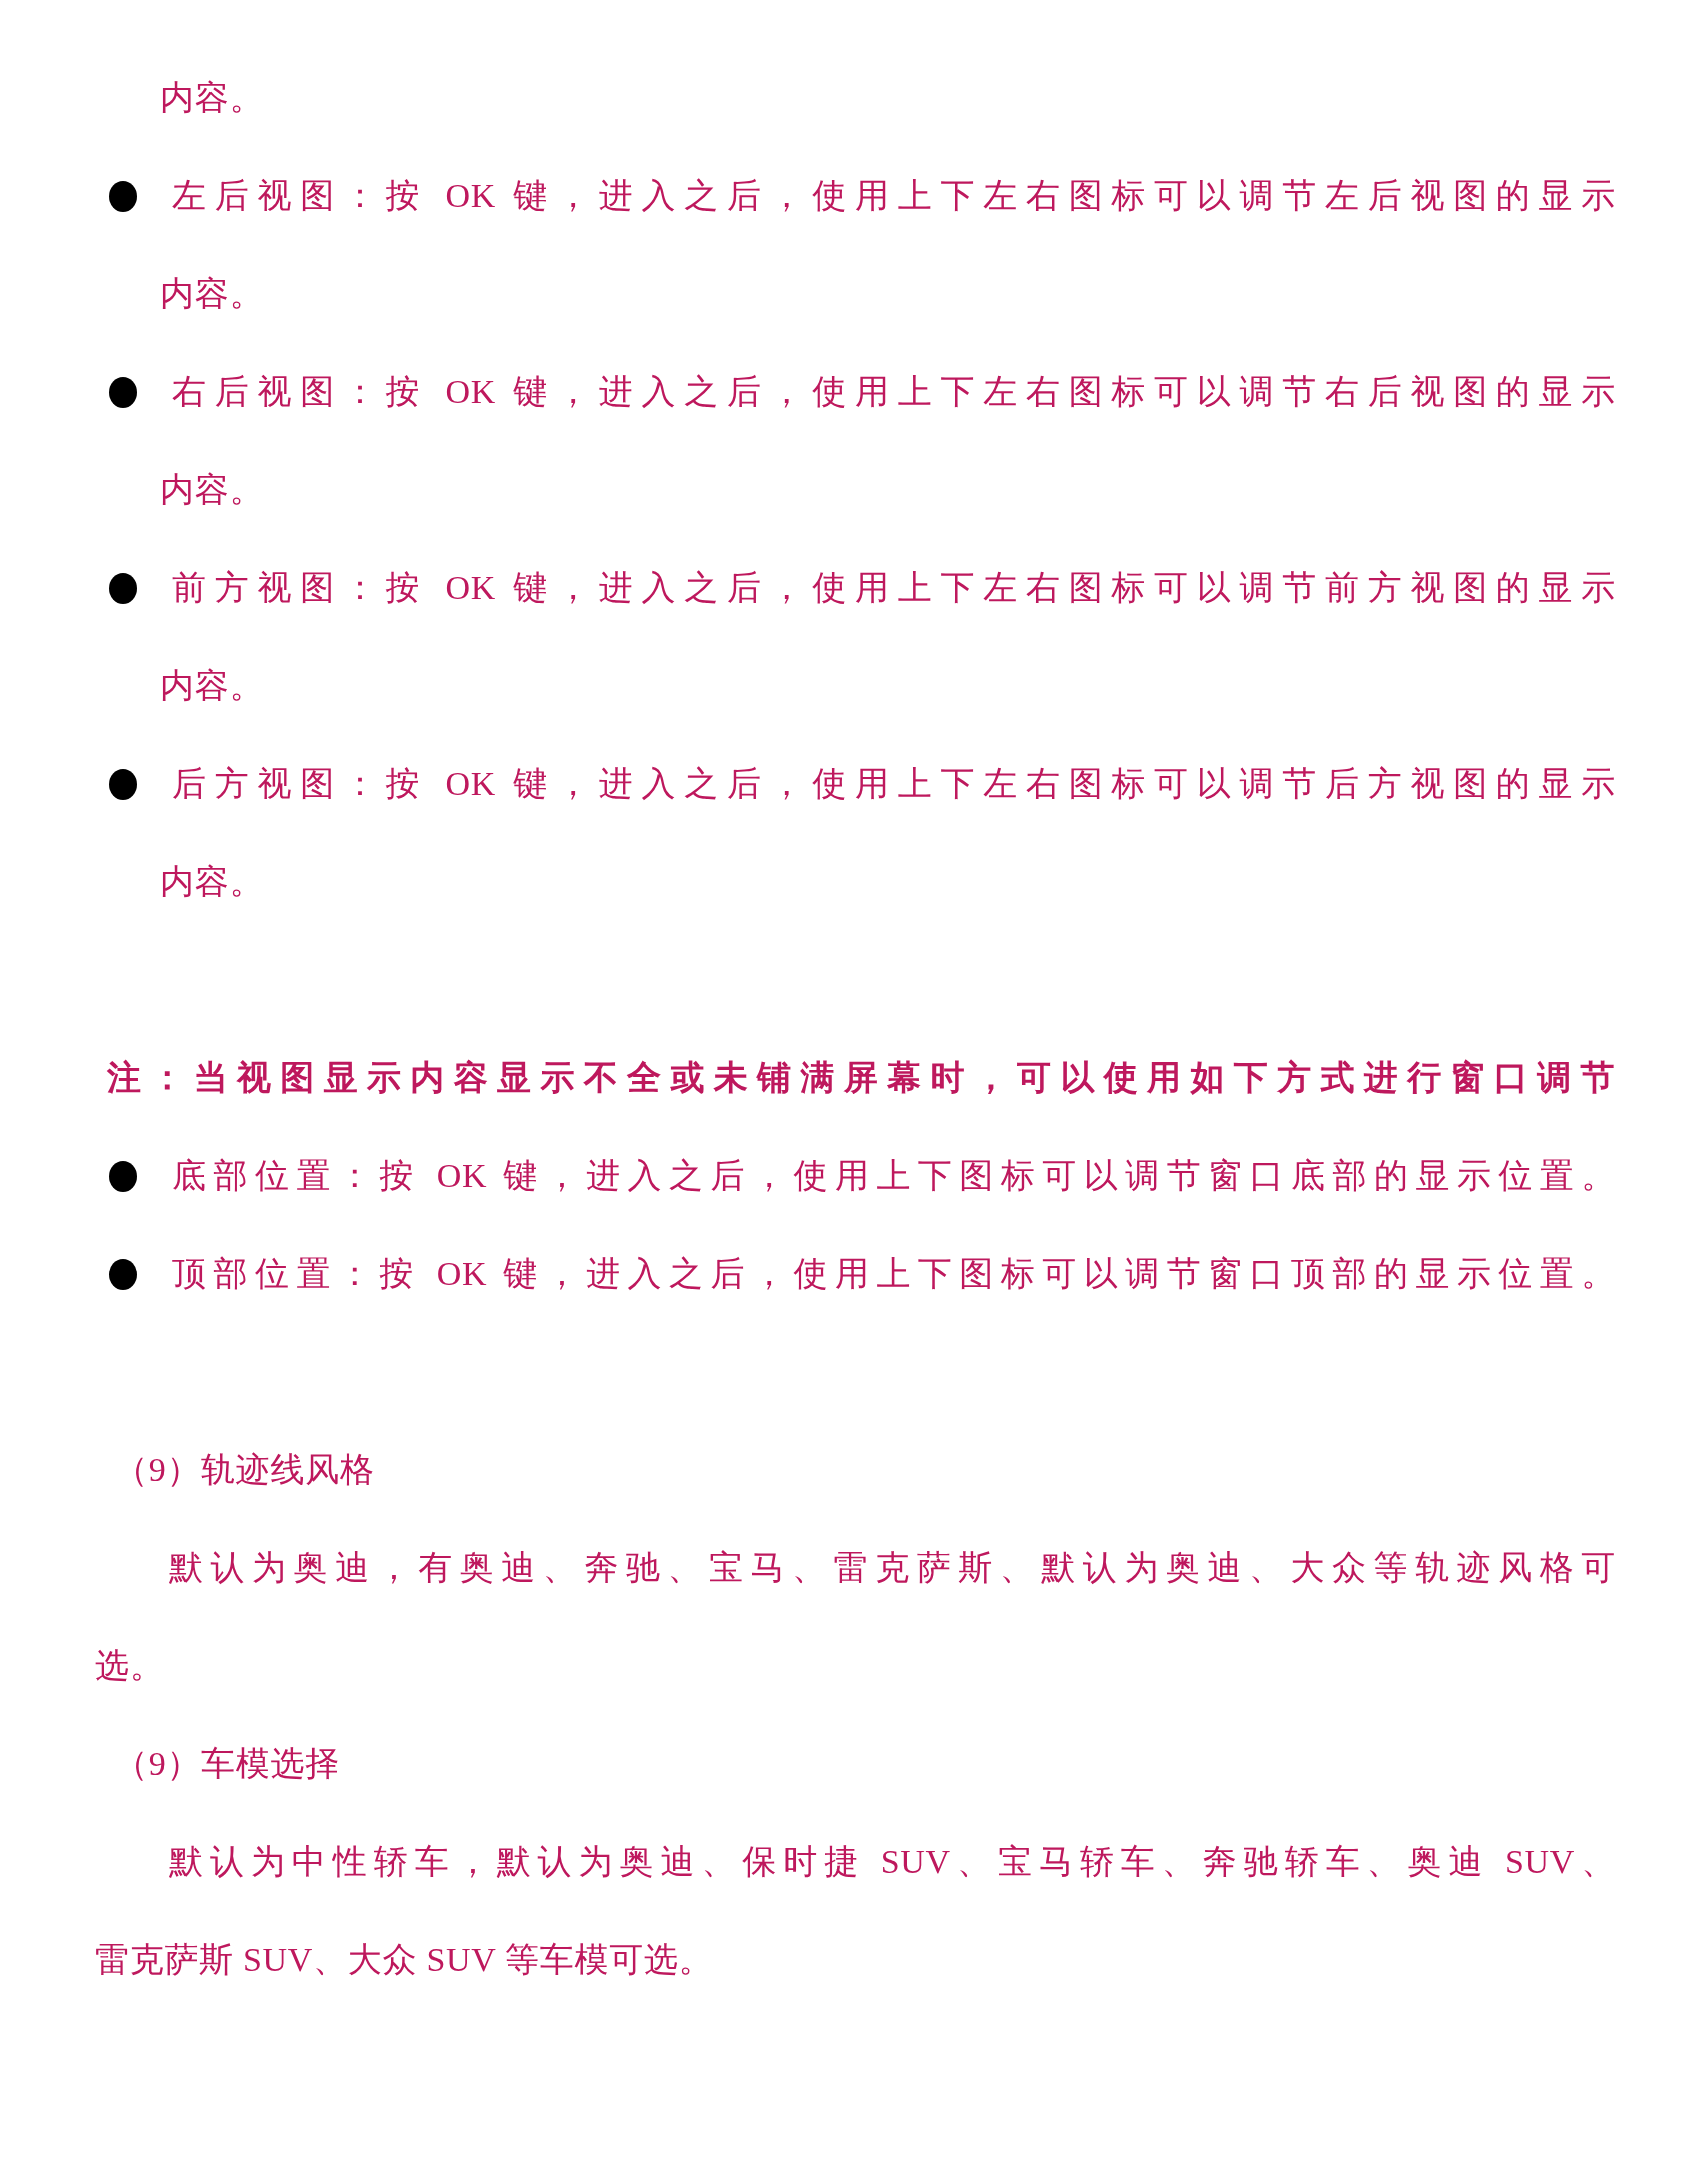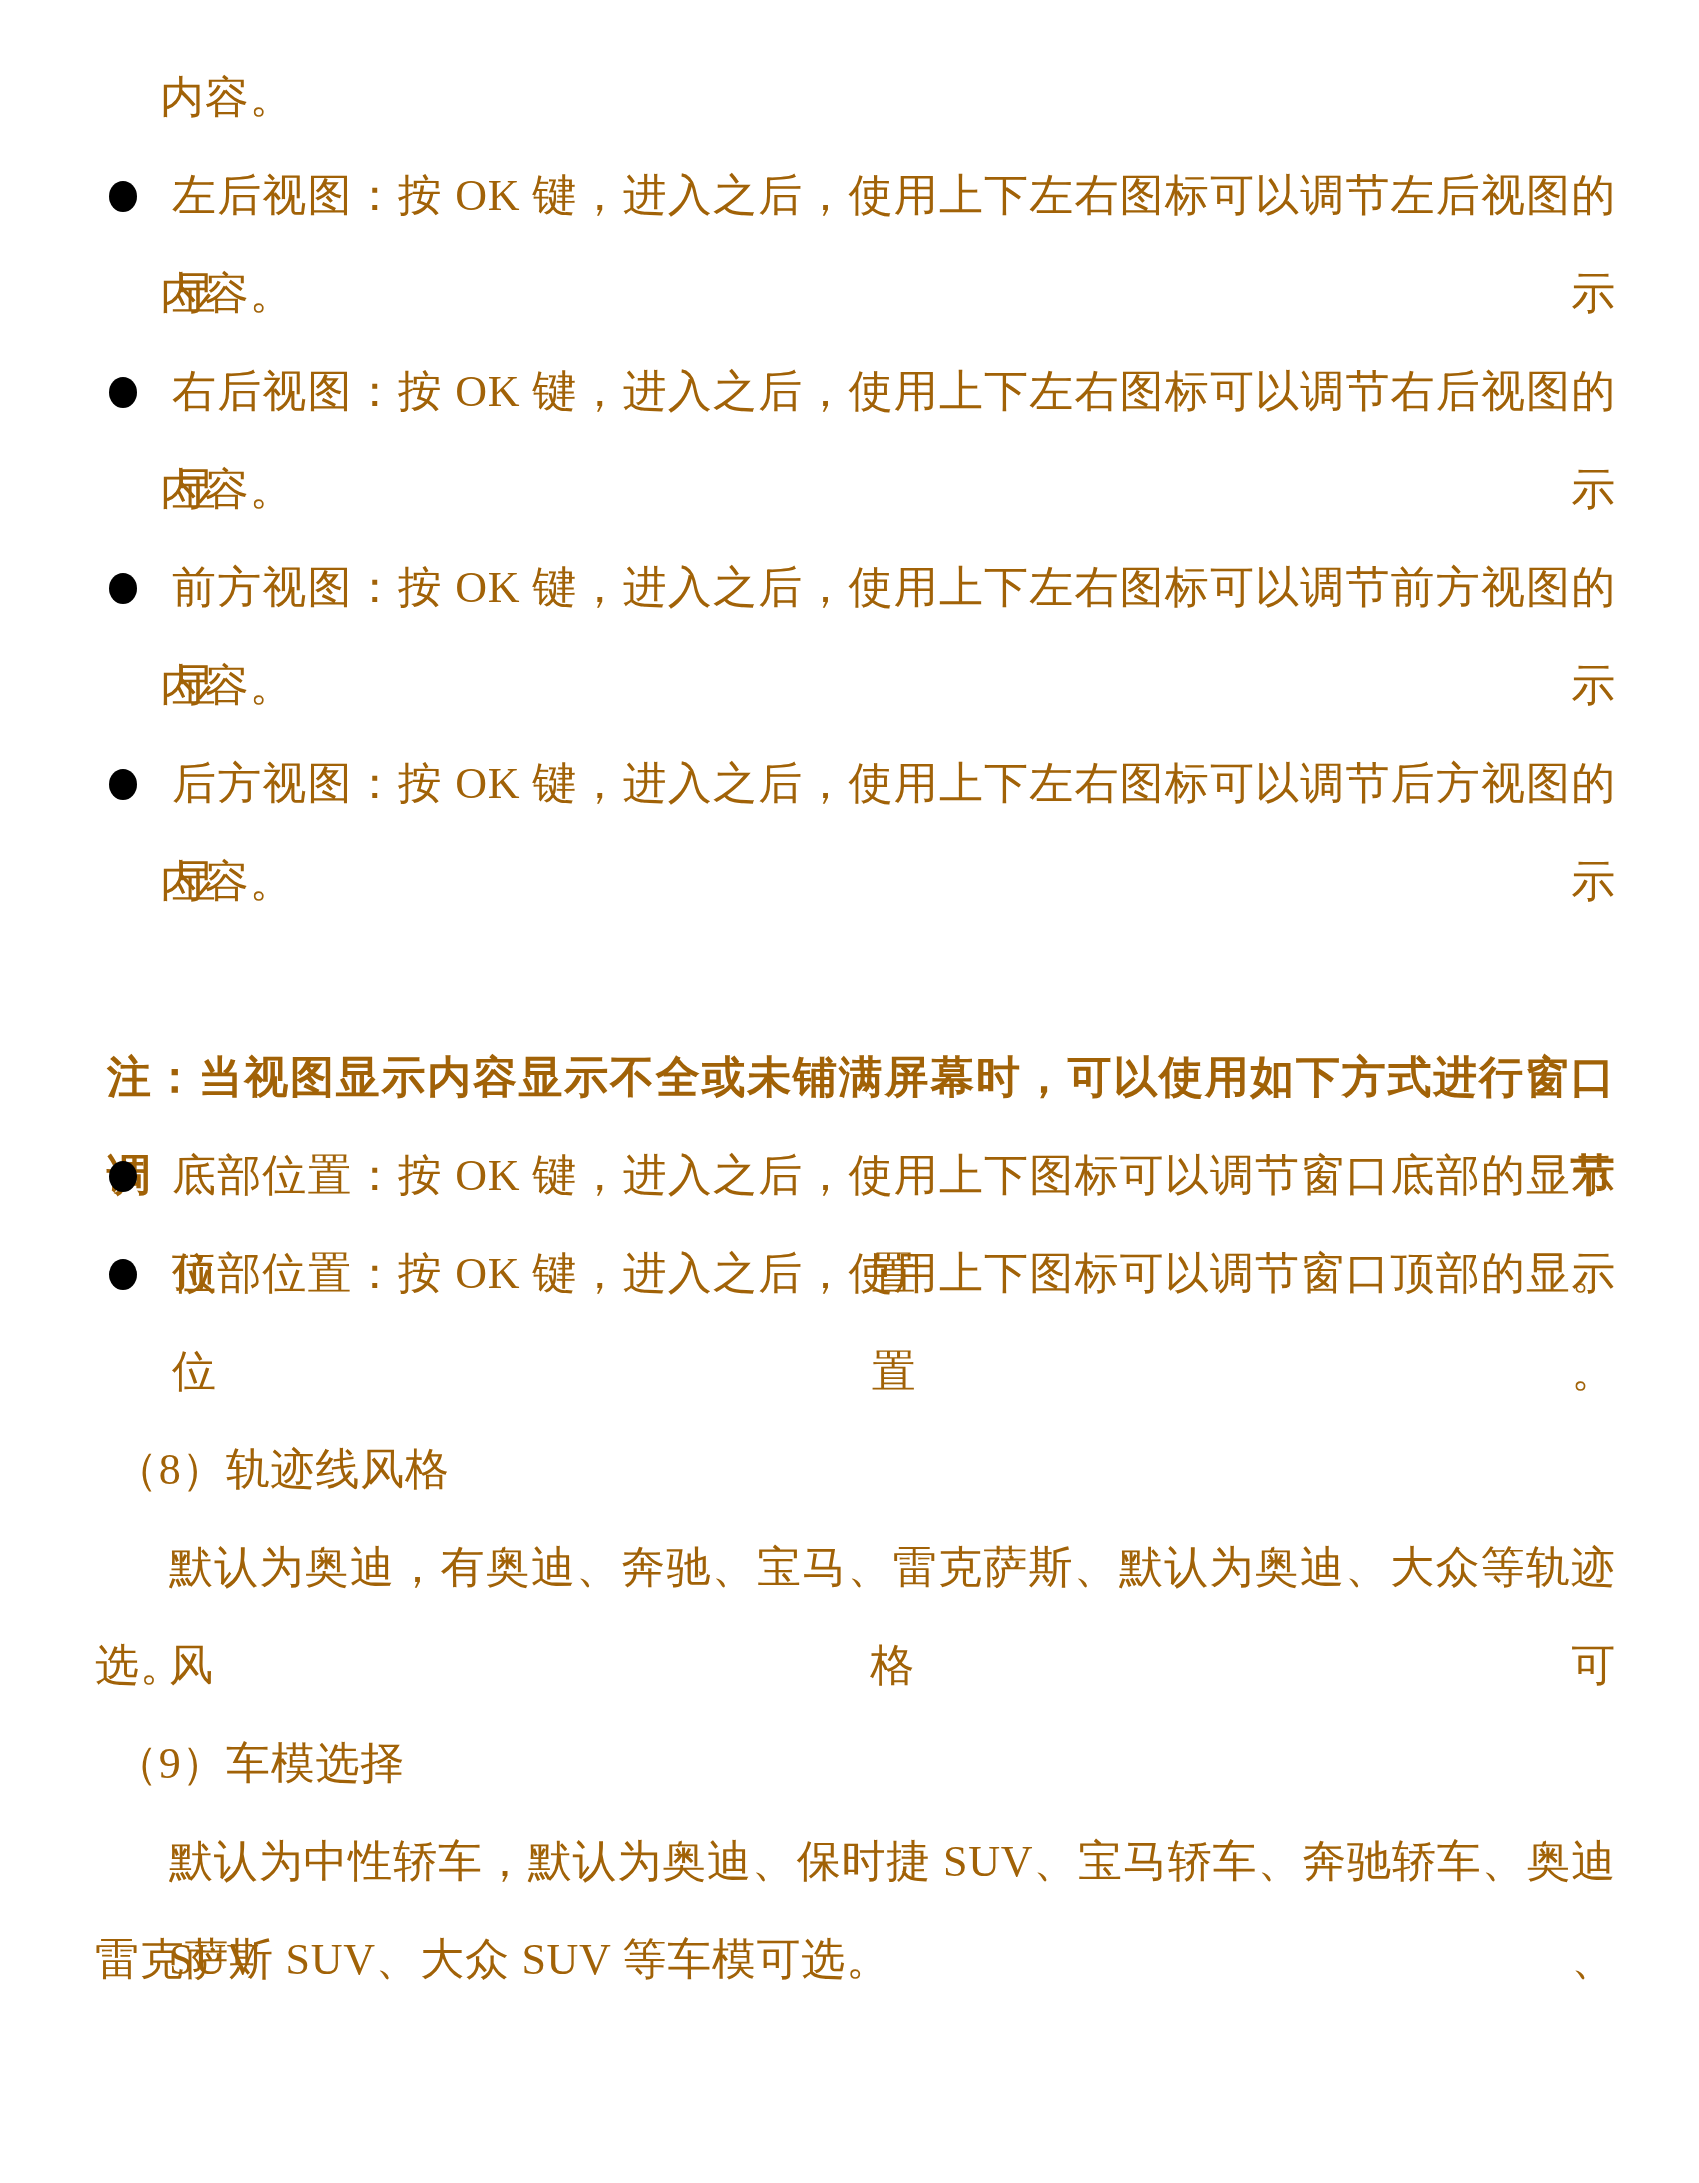--- a/index.html
+++ b/index.html
@@ -26,24 +26,24 @@
     position: absolute;
     left: 95px;
     top: 49px;
     width: 1521px;
   }
   .line {
     position: relative;
     display: block;
     height: 98px;
     line-height: 98px;
-    font-size: 44px;
+    font-size: 34px;
     letter-spacing: 0.7px;
     white-space: nowrap;
-    color: #a16207;
+    color: #be185d;
   }
   .line.justify {
     white-space: normal;
     text-align: justify;
     text-align-last: justify;
     text-justify: inter-character;
     margin-left: 12px;
   }
   .line.with-indent { padding-left: 65px; }
   .line.heading     { padding-left: 19px; }
@@ -103,21 +103,21 @@
       <span class="dot"></span>
       <span class="btext">底部位置：按 OK 键，进入之后，使用上下图标可以调节窗口底部的显示位置。</span>
     </div>
     <div class="line with-indent justify">
       <span class="dot"></span>
       <span class="btext">顶部位置：按 OK 键，进入之后，使用上下图标可以调节窗口顶部的显示位置。</span>
     </div>
 
     <div class="line"></div>
 
-    <div class="line heading">（8）轨迹线风格</div>
+    <div class="line heading">（9）轨迹线风格</div>
     <div class="line para-first justify">默认为奥迪，有奥迪、奔驰、宝马、雷克萨斯、默认为奥迪、大众等轨迹风格可</div>
     <div class="line">选。</div>
 
     <div class="line heading">（9）车模选择</div>
     <div class="line para-first justify">默认为中性轿车，默认为奥迪、保时捷 SUV、宝马轿车、奔驰轿车、奥迪 SUV、</div>
     <div class="line">雷克萨斯 SUV、大众 SUV 等车模可选。</div>
 
   </div>
 </div>
 

